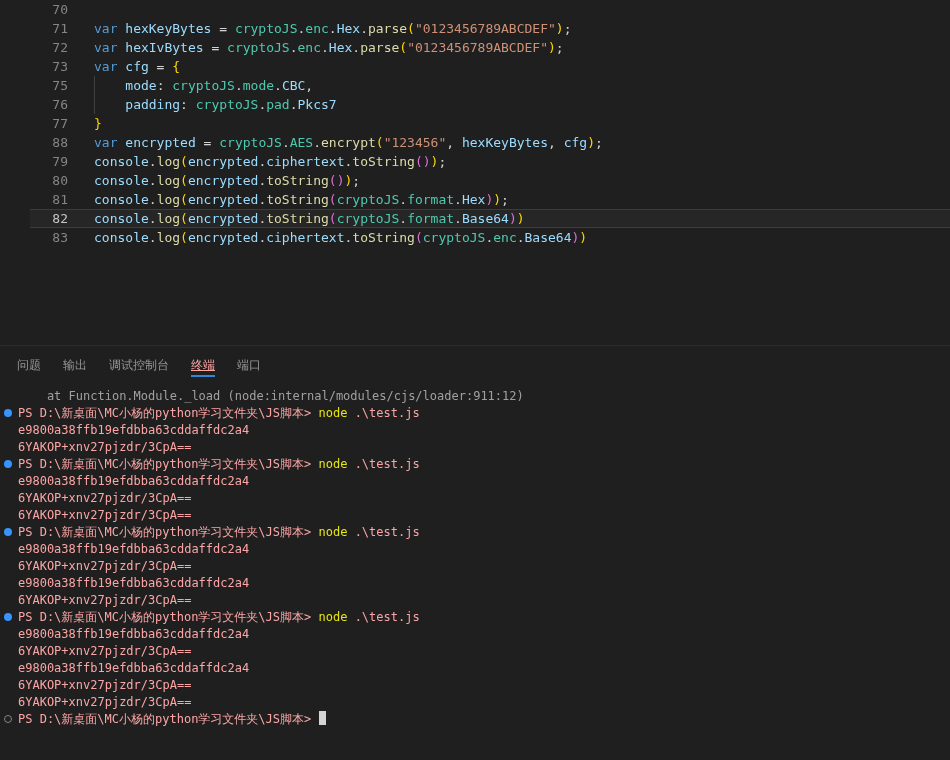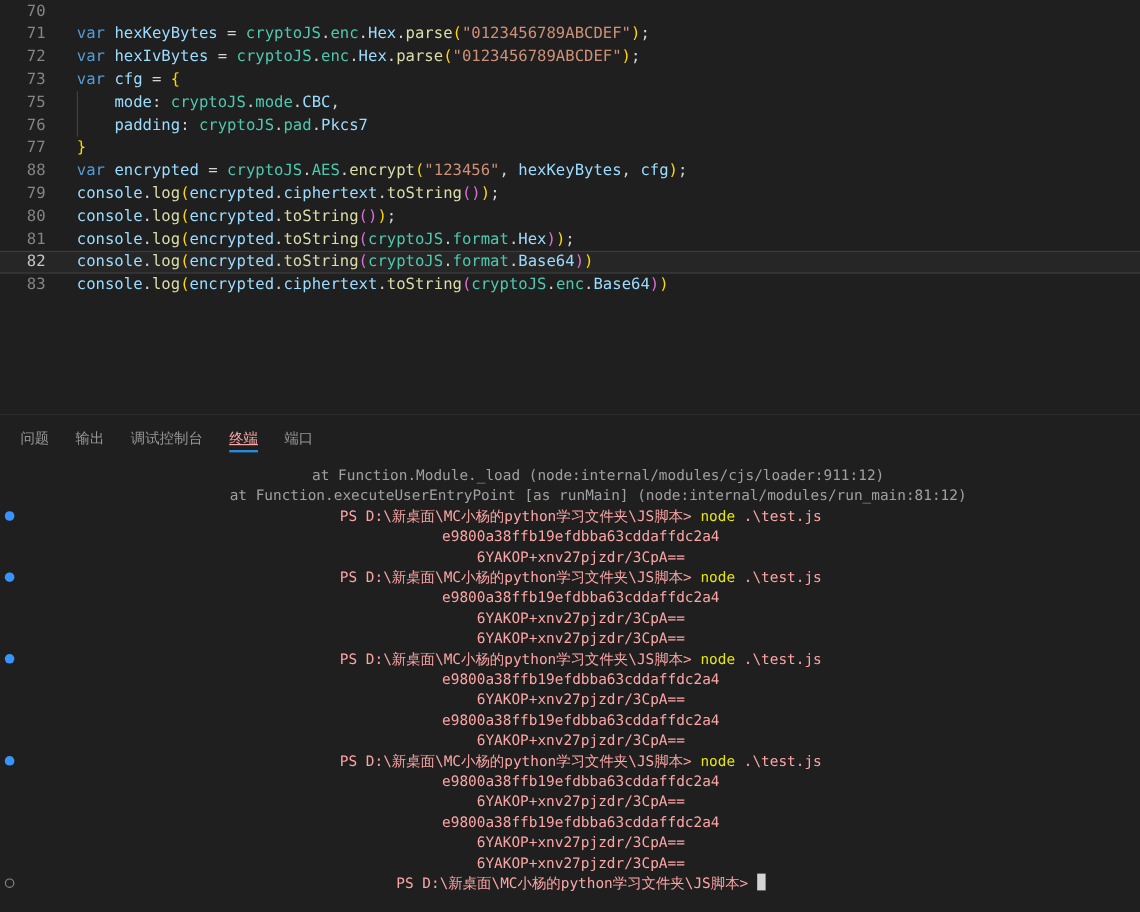--- a/index.html
+++ b/index.html
@@ -2,21 +2,21 @@
 <html><head>
 <meta charset="utf-8">
 <style>
   * { margin:0; padding:0; box-sizing:border-box; }
   html,body { width:950px; height:760px; overflow:hidden; background:#1f1f1f; }
   body { font-family:"DejaVu Sans Mono","Liberation Mono",monospace; }
 
   
   .editor { position:absolute; left:0; top:0; width:950px; height:345px; background:#1f1f1f;
             font-size:13px; }
-  .line { display:flex; height:19px; line-height:19px; }
+  .line { display:flex; height:19px; line-height:19px;margin-left:30px; }
   .line.current { border-top:1px solid #3c3c3c; border-bottom:1px solid #3c3c3c;
                   background:rgba(255,255,255,0.03); line-height:17px; }
   .ln { width:38px; flex:none; text-align:right; color:#858585; user-select:none; }
   .line.current .ln { color:#c6c6c6;text-align:right; }
   .code { position:relative; margin-left:26px; white-space:pre; flex:1; }
   .guide { position:absolute; left:0; top:0; bottom:0; width:1px; background:#404040; }
   .tok-kw{color:#569cd6} .tok-id{color:#9cdcfe} .tok-ns{color:#4ec9b0}
   .tok-fn{color:#dcdcaa} .tok-str{color:#ce9178} .tok-pn{color:#d4d4d4}
   .tok-b1{color:#ffd700} .tok-b2{color:#da70d6}
 
@@ -26,21 +26,21 @@
   .panel-tabs { display:flex; height:38px; padding-left:17px;
                 font-family:"Liberation Sans","DejaVu Sans",sans-serif; font-size:12px; }
   .ptab { position:relative; margin-right:22px; color:#969696; cursor:pointer;
           height:100%; display:flex; align-items:center; }
   .ptab.active { color:#fca5a5;text-decoration:underline; }
   .ptab.active::after { content:''; position:absolute; left:0; right:0; bottom:7px;
                         height:2px; background:#2b88d8; }
 
   
   .terminal { position:relative; padding-top:4px; font-size:12px; }
-  .trow { position:relative; height:17px; line-height:17px; padding-left:18px; white-space:pre;text-align:center; }
+  .trow { position:relative; height:17px; line-height:17px; padding-left:18px; white-space:pre; }
   .t-fg{color:#fca5a5} .t-dim{color:#a0a0a0} .t-cmd{color:#e5e510}
   .dot { position:absolute; left:4px; top:4px; width:8px; height:8px; border-radius:50%; }
   .dot.run { background:#3794ff; }
   .dot.active { background:transparent; border:1px solid #848484; }
   .cursor { display:inline-block; width:7px; height:14px; background:#d4d4d4;
             vertical-align:-2px; }
 </style>
 </head>
 <body>
 
@@ -114,21 +114,20 @@
       </div>
       <div class="ptab active">
         <span>终端</span>
       </div>
       <div class="ptab">
         <span>端口</span>
       </div>
     </div>
   <div class="terminal" id="terminal">
       <div class="trow"><span class="t-dim">    at Function.Module._load (node:internal/modules/cjs/loader:911:12)</span></div>
-      <div class="trow"><span class="t-dim">    at Function.executeUserEntryPoint [as runMain] (node:internal/modules/run_main:81:12)</span></div>
       <div class="trow"><span class="dot run"></span><span class="t-fg">PS D:\新桌面\MC小杨的python学习文件夹\JS脚本&gt; </span><span class="t-cmd">node</span><span class="t-fg"> .\test.js</span></div>
       <div class="trow"><span class="t-fg">e9800a38ffb19efdbba63cddaffdc2a4</span></div>
       <div class="trow"><span class="t-fg">6YAKOP+xnv27pjzdr/3CpA==</span></div>
       <div class="trow"><span class="dot run"></span><span class="t-fg">PS D:\新桌面\MC小杨的python学习文件夹\JS脚本&gt; </span><span class="t-cmd">node</span><span class="t-fg"> .\test.js</span></div>
       <div class="trow"><span class="t-fg">e9800a38ffb19efdbba63cddaffdc2a4</span></div>
       <div class="trow"><span class="t-fg">6YAKOP+xnv27pjzdr/3CpA==</span></div>
       <div class="trow"><span class="t-fg">6YAKOP+xnv27pjzdr/3CpA==</span></div>
       <div class="trow"><span class="dot run"></span><span class="t-fg">PS D:\新桌面\MC小杨的python学习文件夹\JS脚本&gt; </span><span class="t-cmd">node</span><span class="t-fg"> .\test.js</span></div>
       <div class="trow"><span class="t-fg">e9800a38ffb19efdbba63cddaffdc2a4</span></div>
       <div class="trow"><span class="t-fg">6YAKOP+xnv27pjzdr/3CpA==</span></div>

